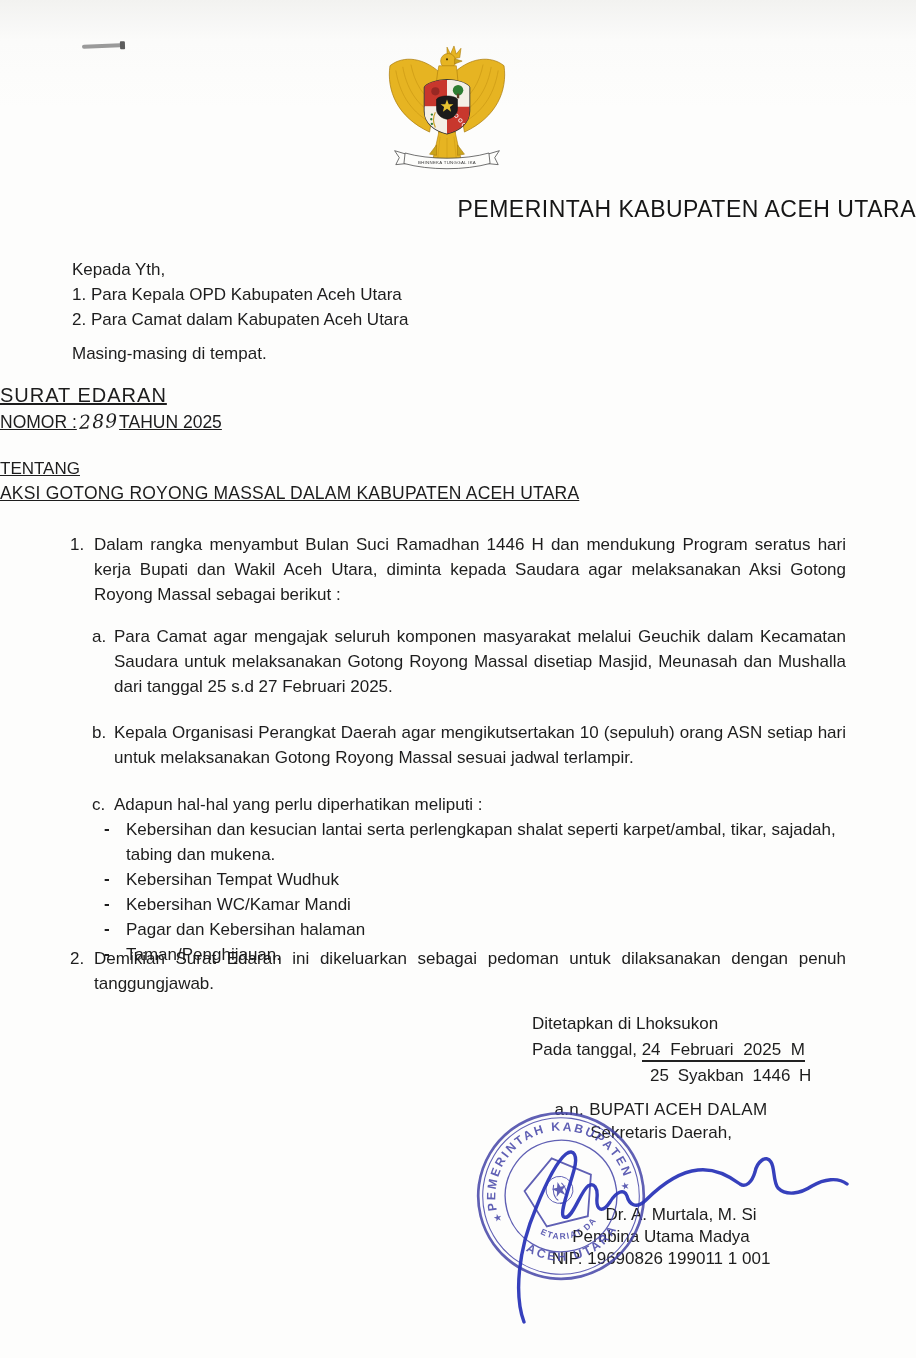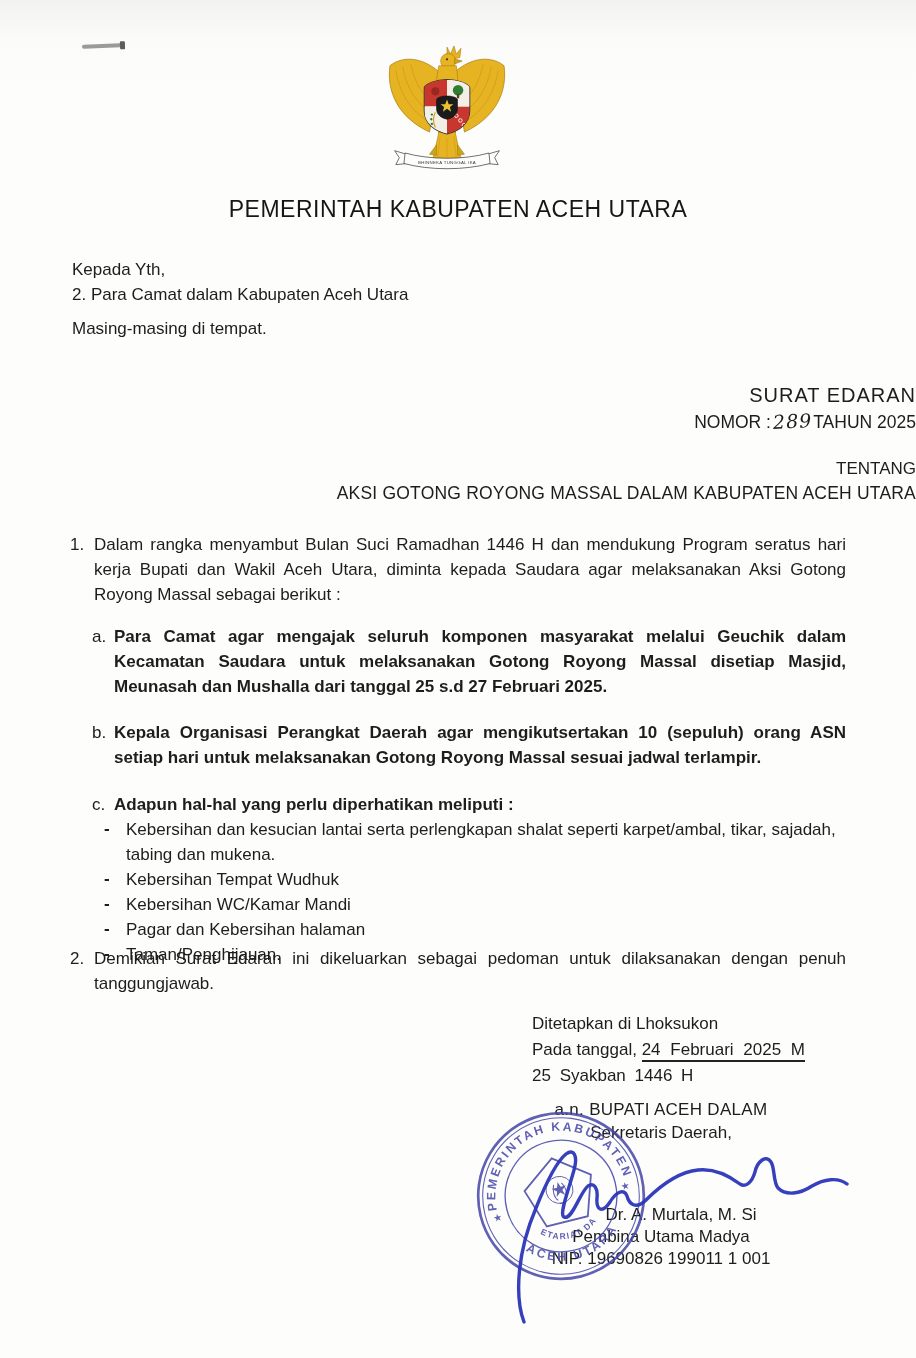--- a/index.html
+++ b/index.html
@@ -5,48 +5,48 @@
   html,body{margin:0;padding:0;background:#e8e8e8;}
   .sheet{
     position:relative;width:916px;height:1358px;margin:0 auto;overflow:hidden;
     background:linear-gradient(180deg,#f2f2f0 0%,#fbfbfa 3%,#fdfdfc 8%,#fdfdfc 100%);
     font-family:"Liberation Sans","DejaVu Sans",sans-serif;
     color:#1d1d1d;font-size:17px;line-height:25px;
   }
   .staple{position:absolute;left:82px;top:44px;width:40px;height:4px;background:#9a9a9a;border-radius:2px;transform:rotate(-2deg);}
   .staple:after{content:"";position:absolute;right:-3px;top:-2px;width:5px;height:8px;background:#5c5c5c;border-radius:1px;}
   .emblem{position:absolute;left:383px;top:40px;width:128px;height:137px;}
-  .header-title{position:absolute;left:0;right:0;top:197px;text-align:center;font-size:23px;letter-spacing:.5px;color:#161616;}
+  .header-title{position:absolute;left:0;right:0;top:197px;text-align:right;font-size:23px;letter-spacing:.5px;color:#161616;}
   .addressee{position:absolute;left:72px;top:257px;width:520px;}
   .addressee div{height:25px;}
   .tempat{margin-top:9px;}
-  .title-block{position:absolute;left:0;right:0;top:383px;text-align:right;}
+  .title-block{position:absolute;left:0;right:0;top:383px;text-align:left;text-decoration:underline;}
   .doc-type{font-size:20px;letter-spacing:1px;}
   .doc-number{font-size:17.5px;margin-top:1px;}
   .hw{font-family:"DejaVu Serif",serif;font-style:italic;font-size:19px;display:inline-block;transform:rotate(-3deg);letter-spacing:1px;margin:0 1px 0 2px;}
   .tentang{margin-top:21px;font-size:17px;}
   .subject{font-size:17.5px;letter-spacing:.2px;}
   .para{position:absolute;left:70px;right:70px;}
   .p1{top:532px;}
   .p2{top:946px;}
   .num{position:absolute;left:0;top:0;width:24px;}
   .ptext{padding-left:24px;text-align:justify;}
   .sub{position:relative;margin-top:17px;}
   .sub .slabel{position:absolute;left:22px;top:0;width:22px;}
-  .sub .stext{padding-left:44px;text-align:justify;font-weight:bold;}
+  .sub .stext{padding-left:44px;text-align:justify;}
   .sub-b{margin-top:21px;}
   .sub-c{margin-top:22px;}
   .bullets{margin:0;padding:0;list-style:none;}
   .bullets li{position:relative;}
   .bullets .dash{position:absolute;left:34px;top:-1px;font-weight:bold;}
   .bullets .btext{display:block;padding-left:56px;padding-right:10px;text-align:left;}
   .closing{position:absolute;left:532px;top:1011px;width:350px;}
   .closing .l{height:26px;}
   .udate{border-bottom:2px solid #222;padding-bottom:1px;word-spacing:5px;margin-top:33px;}
-  .hijri{word-spacing:4px;}
+  .hijri{margin-left:118px;word-spacing:4px;}
   .sig-text{position:absolute;left:500px;top:1097px;width:322px;text-align:center;z-index:1;}
   .sig-text .an{height:23px;letter-spacing:.3px;}
   .sig-text .pos{height:23px;}
   .sig-text .name{margin-top:59px;height:22px;padding-left:40px;}
   .sig-text .rank{height:22px;text-align:center;}
   .sig-text .nip{height:22px;}
   .stamp{position:absolute;left:471px;top:1106px;width:180px;height:180px;z-index:2;opacity:.85;transform:rotate(-14deg);}
   .autograph{position:absolute;left:440px;top:1090px;width:476px;height:268px;z-index:3;}
 </style>
 </head>
@@ -125,20 +125,21 @@
       <path d="M180 196 L 200 190 L 192 202 L 198 214 L 178 212 Z"></path>
       <path d="M38 194 C 80 206, 140 206, 182 194 L 184 212 C 140 224, 80 224, 36 212 Z"></path>
     </g>
     <text x="110" y="213" text-anchor="middle" font-size="7.5" fill="#3a3a3a" letter-spacing=".5">BHINNEKA TUNGGAL IKA</text>
   </svg>
 
   <div class="header-title">PEMERINTAH KABUPATEN ACEH UTARA</div>
 
   <div class="addressee">
     <div>Kepada Yth,</div>
+    <div>1. Para Kepala OPD Kabupaten Aceh Utara</div>
     <div>2. Para Camat dalam Kabupaten Aceh Utara</div>
     <div class="tempat">Masing-masing di tempat.</div>
   </div>
 
   <div class="title-block">
     <div class="doc-type">SURAT EDARAN</div>
     <div class="doc-number"><span>NOMOR :</span><span class="hw">289</span><span>TAHUN 2025</span></div>
     <div class="tentang">TENTANG</div>
     <div class="subject">AKSI GOTONG ROYONG MASSAL DALAM KABUPATEN ACEH UTARA</div>
   </div>

